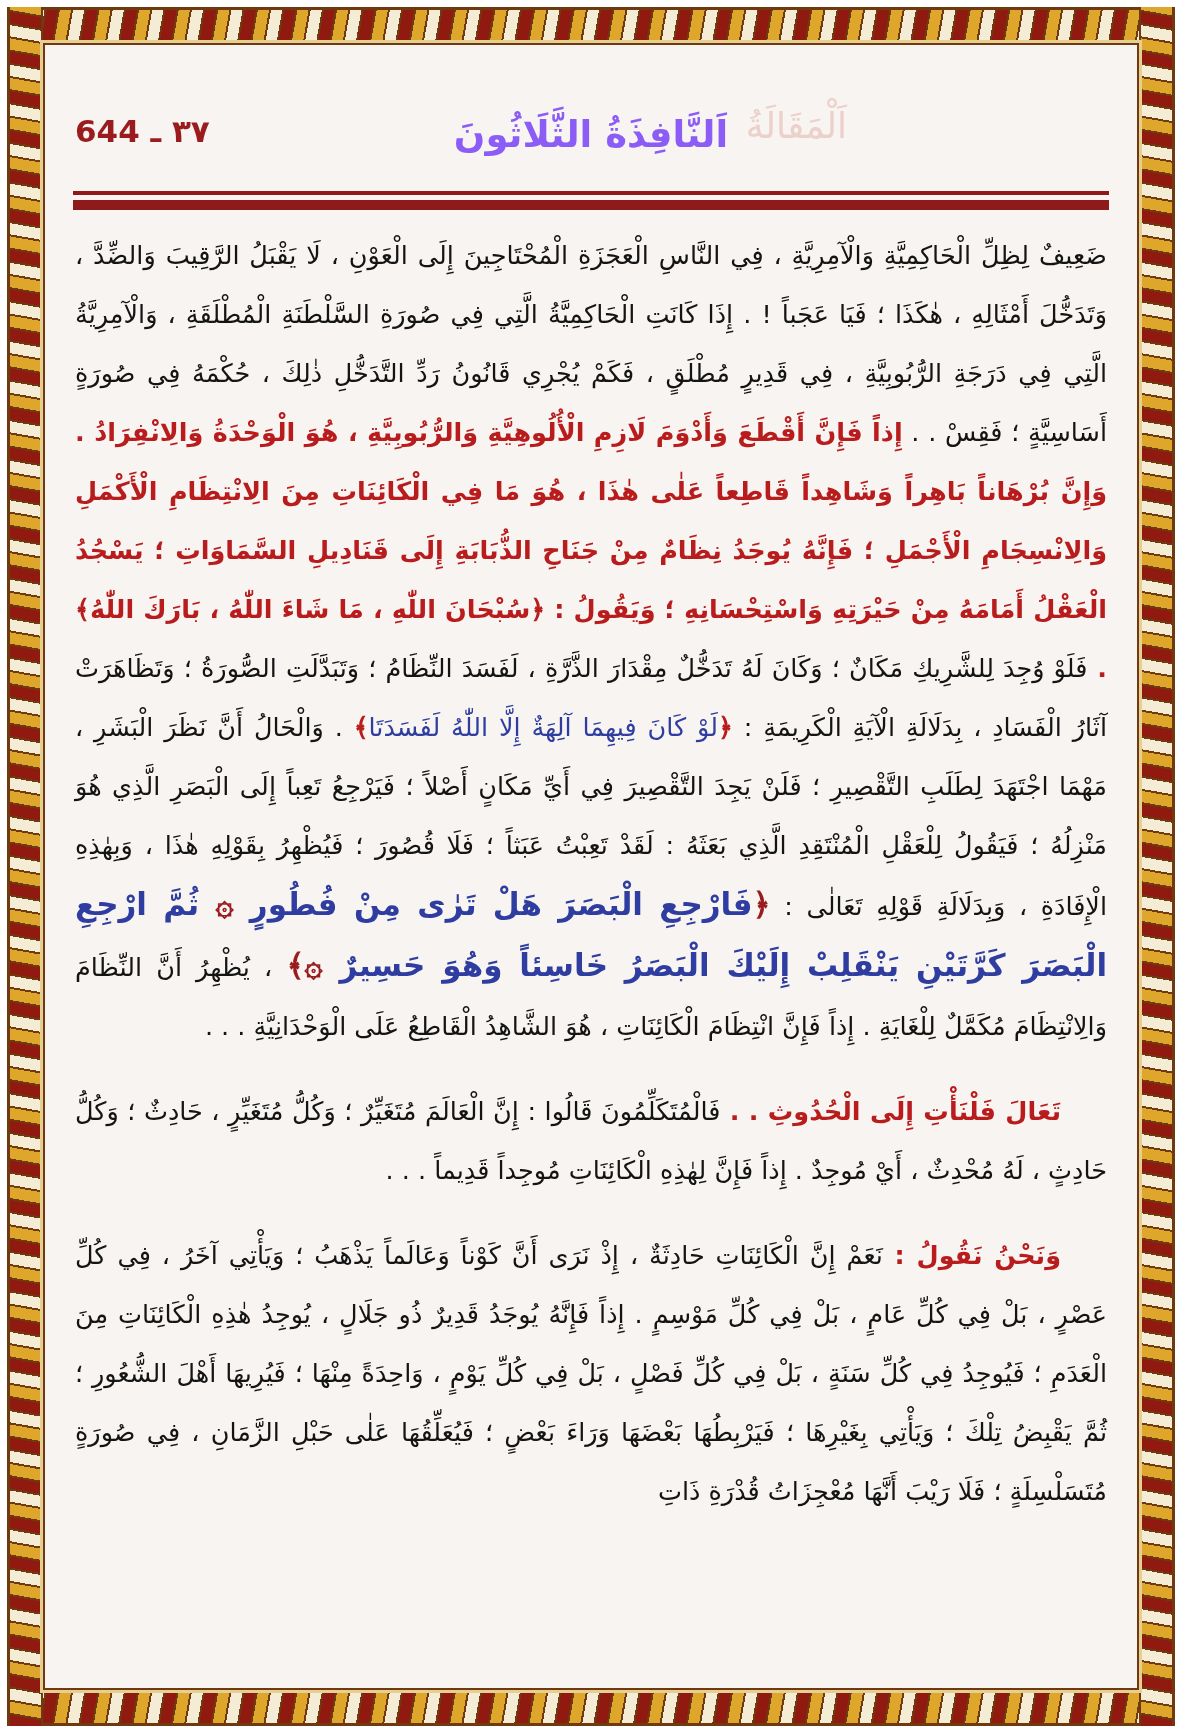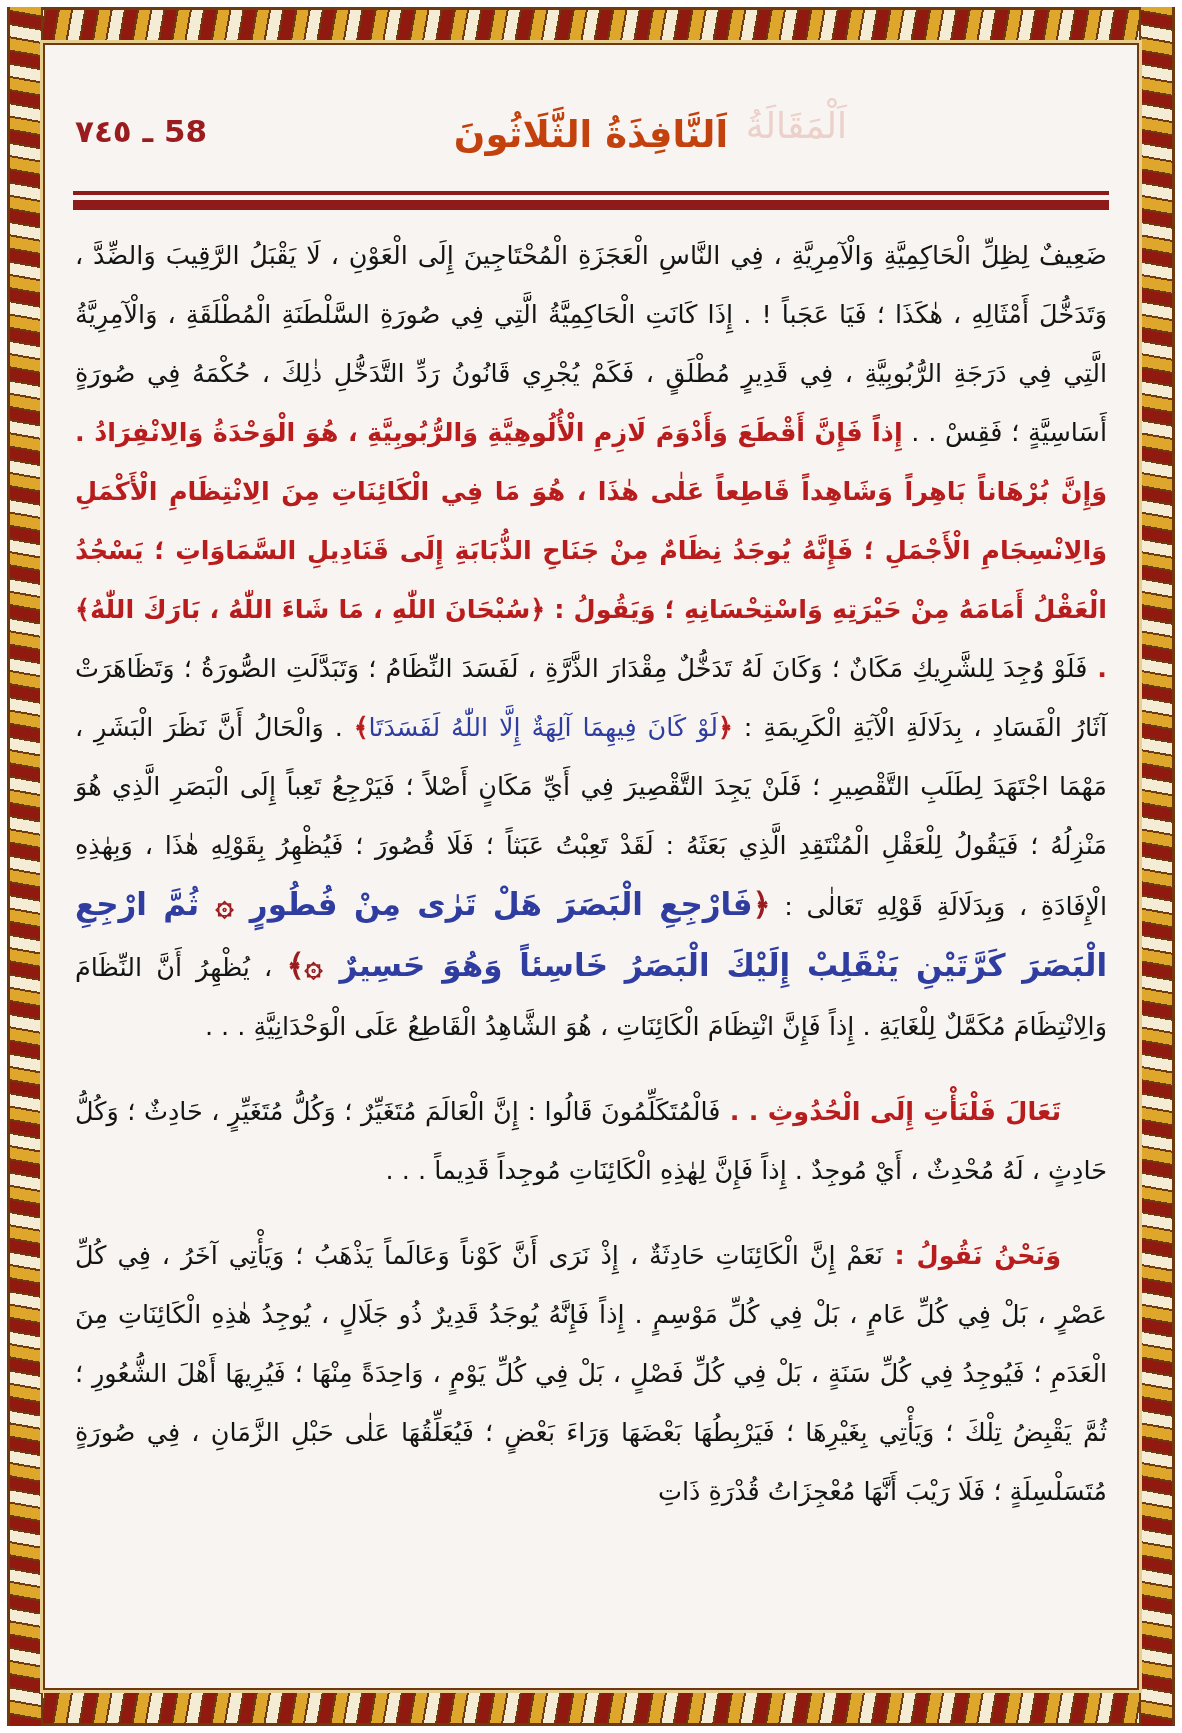--- a/index.html
+++ b/index.html
@@ -45,21 +45,21 @@
     letter-spacing:2px;direction:rtl;
   }
   .title-wrap{position:absolute;top:18px;right:0;left:0;text-align:center;height:80px;}
   .title-watermark{
     position:absolute;top:14px;right:290px;
     color:#ecd0ca;font-size:36px;font-weight:normal;
     z-index:0;white-space:nowrap;
   }
   .page-title{
     position:relative;z-index:1;
-    color:#c2410c;font-size:37px;font-weight:bold;
+    color:#8b5cf6;font-size:37px;font-weight:bold;
     display:inline-block;margin-top:22px;
   }
   .divider{margin:10px 28px 0 28px;}
   .divider .rule-thin{height:4px;background:#8f1a1a;}
   .divider .rule-gap{height:5px;}
   .divider .rule-thick{height:10px;background:#8f1a1a;}
   .body-text{
     margin:16px 30px 0 30px;
     text-align:justify;
     color:#141414;
@@ -85,21 +85,21 @@
   <div class="frame">
     <div class="strip chain-h s-top"></div>
     <div class="strip chain-h s-bottom"></div>
     <div class="strip chain-v s-left"></div>
     <div class="strip chain-v s-right"></div>
   </div>
 
   <div class="sheet">
 
     <div class="header">
-      <div class="page-number">58 ـ ٧٤٥</div>
+      <div class="page-number">٣٧ ـ 644</div>
       <div class="title-wrap">
         <span class="title-watermark">اَلْمَقَالَةُ</span>
         <span class="page-title">اَلنَّافِذَةُ الثَّلَاثُونَ</span>
       </div>
     </div>
 
     <div class="divider">
       <div class="rule-thin"></div>
       <div class="rule-gap"></div>
       <div class="rule-thick"></div>

